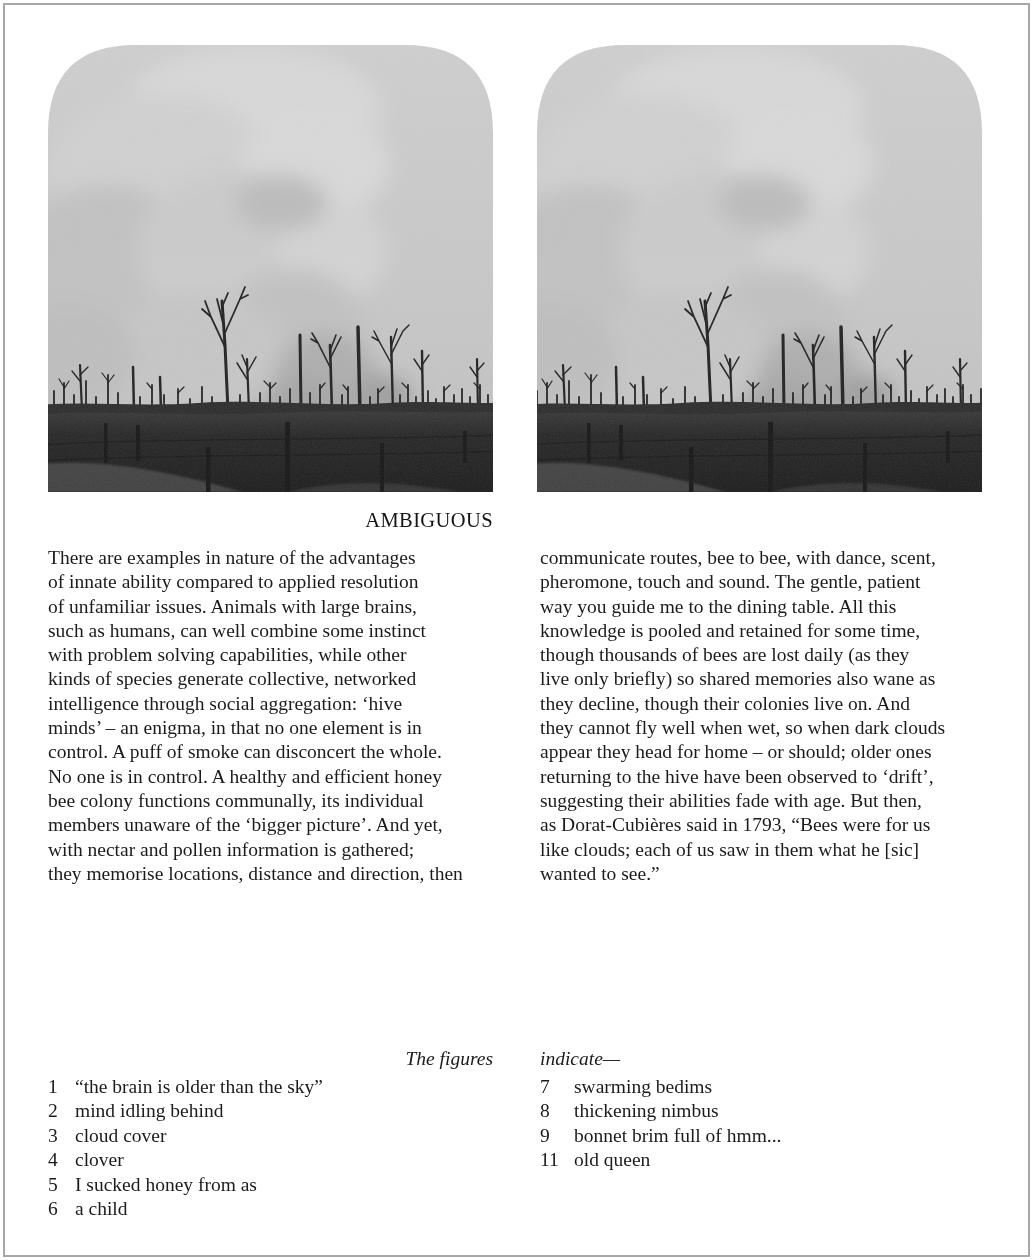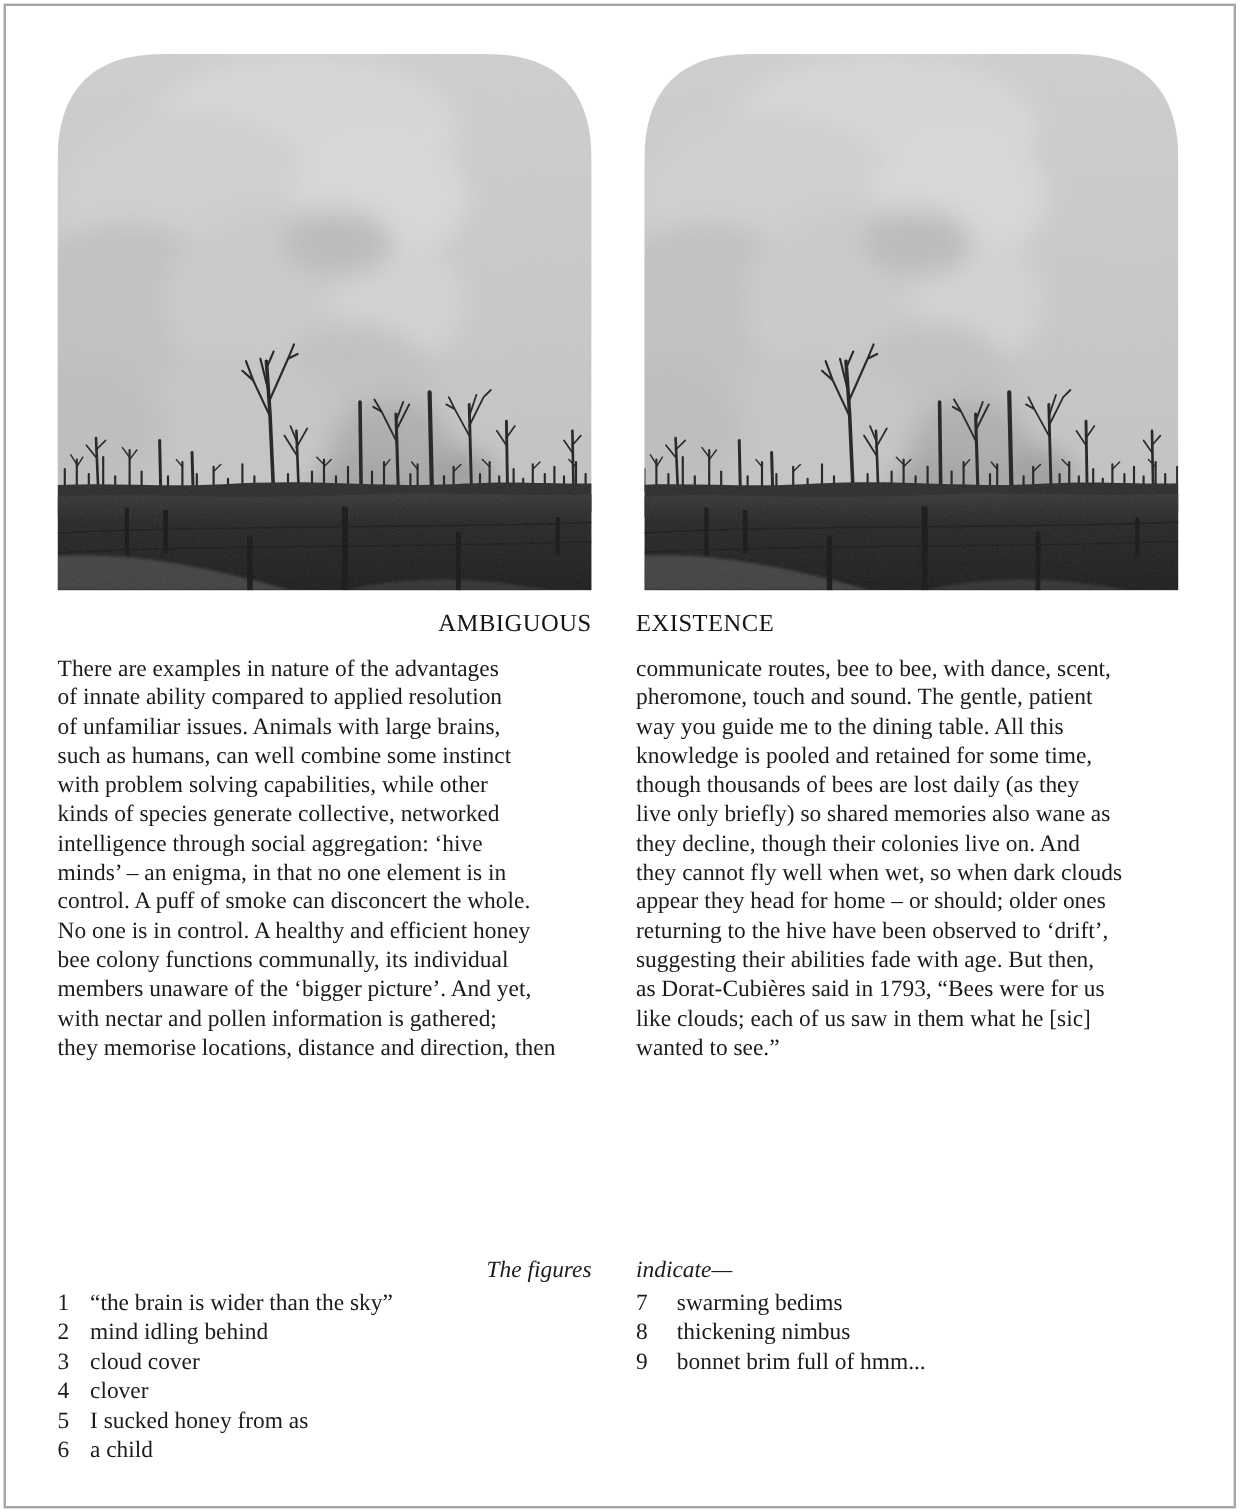--- a/index.html
+++ b/index.html
@@ -2,21 +2,21 @@
 <html><head>
 <meta charset="utf-8">
 <style>
   html,body{margin:0;padding:0;background:#ffffff;}
   #canvas{
     position:relative;width:1033px;height:1260px;background:#ffffff;
     font-family:"Liberation Serif","DejaVu Serif",serif;color:#1b1b1b;
     overflow:hidden;
   }
   .sheet-border{position:absolute;inset:3px;border:2px solid #a7a7a7;pointer-events:none;}
-  .row{position:absolute;left:48px;display:flex;gap:37px;}
+  .row{position:absolute;left:48px;display:flex;gap:47px;}
   .half{width:445px;flex:none;}
   
   .photos{top:45px;gap:44px;}
   figure.photo{margin:0;width:445px;height:447px;}
   .photo svg{display:block;width:445px;height:447px;}
   
   .titles{top:507px;}
   .panel-title{font-size:20.5px;line-height:26px;letter-spacing:0.4px;color:#151515;}
   .panel-title.align-right{text-align:right;}
   
@@ -159,21 +159,20 @@
       <svg viewBox="0 0 445 447" role="img">
         <g clip-path="url(#photoclip)">
             <use href="#scene" xlink:href="#scene" transform="translate(-6,0)"></use>
           </g>
       </svg>
     </figure>
   </div>
 
   <div class="row titles">
     <div class="half panel-title align-right">AMBIGUOUS</div>
-    <div class="half panel-title">EXISTENCE</div>
   </div>
 
   <div class="row columns">
     <div class="half col-text">There are examples in nature of the advantages
 of innate ability compared to applied resolution
 of unfamiliar issues. Animals with large brains,
 such as humans, can well combine some instinct
 with problem solving capabilities, while other
 kinds of species generate collective, networked
 intelligence through social aggregation: ‘hive
@@ -198,21 +197,21 @@
 as Dorat-Cubières said in 1793, “Bees were for us
 like clouds; each of us saw in them what he [sic]
 wanted to see.”</div>
   </div>
 
   <div class="row figures">
     <div class="half left-list">
       <div class="fig-heading align-right">The figures</div>
       <div class="fig-item">
         <span class="num">1</span>
-        <span class="txt">“the brain is wider than the sky”</span>
+        <span class="txt">“the brain is older than the sky”</span>
       </div>
       <div class="fig-item">
         <span class="num">2</span>
         <span class="txt">mind idling behind</span>
       </div>
       <div class="fig-item">
         <span class="num">3</span>
         <span class="txt">cloud cover</span>
       </div>
       <div class="fig-item">
@@ -235,16 +234,20 @@
         <span class="txt">swarming bedims</span>
       </div>
       <div class="fig-item">
         <span class="num">8</span>
         <span class="txt">thickening nimbus</span>
       </div>
       <div class="fig-item">
         <span class="num">9</span>
         <span class="txt">bonnet brim full of hmm...</span>
       </div>
+      <div class="fig-item">
+        <span class="num">11</span>
+        <span class="txt">old queen</span>
+      </div>
     </div>
   </div>
 
 </div>
 
 </body></html>

